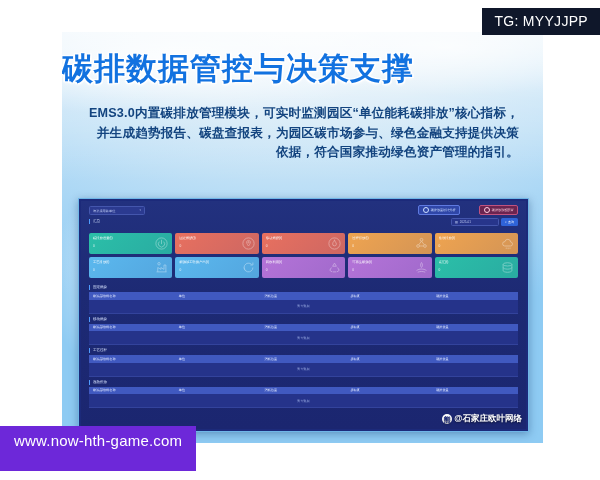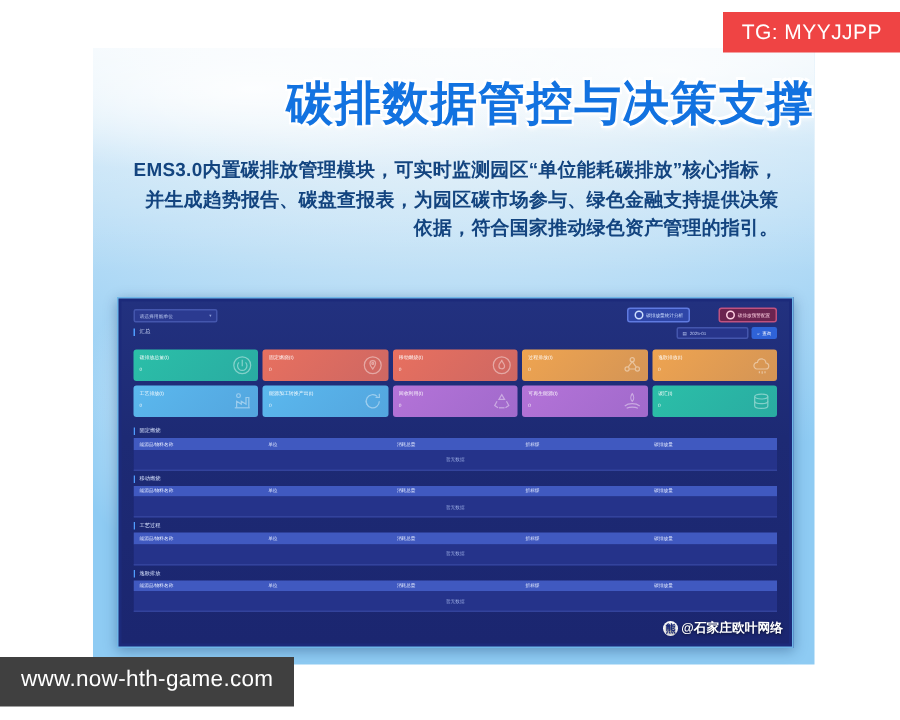--- a/index.html
+++ b/index.html
@@ -42,21 +42,21 @@
     width: 180px; height: 260px;
     background: radial-gradient(ellipse 50% 50% at 50% 50%, rgba(255,255,255,0.55) 0%, rgba(255,255,255,0) 70%);
     pointer-events: none;
   }
 
   
   .headline {
     position: absolute;
     left: 0; right: 0;
     top: 18px;
-    text-align: right;
+    text-align: left;
     font-size: 31px;
     line-height: 38px;
     font-weight: bold;
     color: #1272e0;
     letter-spacing: 1px;
     text-shadow:
       -1.4px -1.4px 0 #ffffff,
        1.4px -1.4px 0 #ffffff,
       -1.4px  1.4px 0 #ffffff,
        1.4px  1.4px 0 #ffffff,
@@ -311,35 +311,35 @@
     align-items: center;
     justify-content: center;
     line-height: 1;
   }
 
   
   #tg-badge {
     position: absolute;
     right: 0;
     top: 8px;
-    background: #ef4444;
+    background: #0f172a;
     color: #ffffff;
     font-size: 14px;
     padding: 5px 12px 6px 12px;
     letter-spacing: 0.3px;
     white-space: nowrap;
   }
   #site-url-badge {
     position: absolute;
     left: 0;
     bottom: 9px;
-    background: #404040;
+    background: #6d28d9;
     color: #ffffff;
     font-size: 15px;
-    padding: 6px 14px 10px 14px;
+    padding: 6px 14px 22px 14px;
     letter-spacing: 0.2px;
     white-space: nowrap;
   }
 </style>
 </head>
 <body>
 
 <div id="promo-banner">
   <div id="promo-sky"></div>
   <div id="promo-glow-left"></div>

